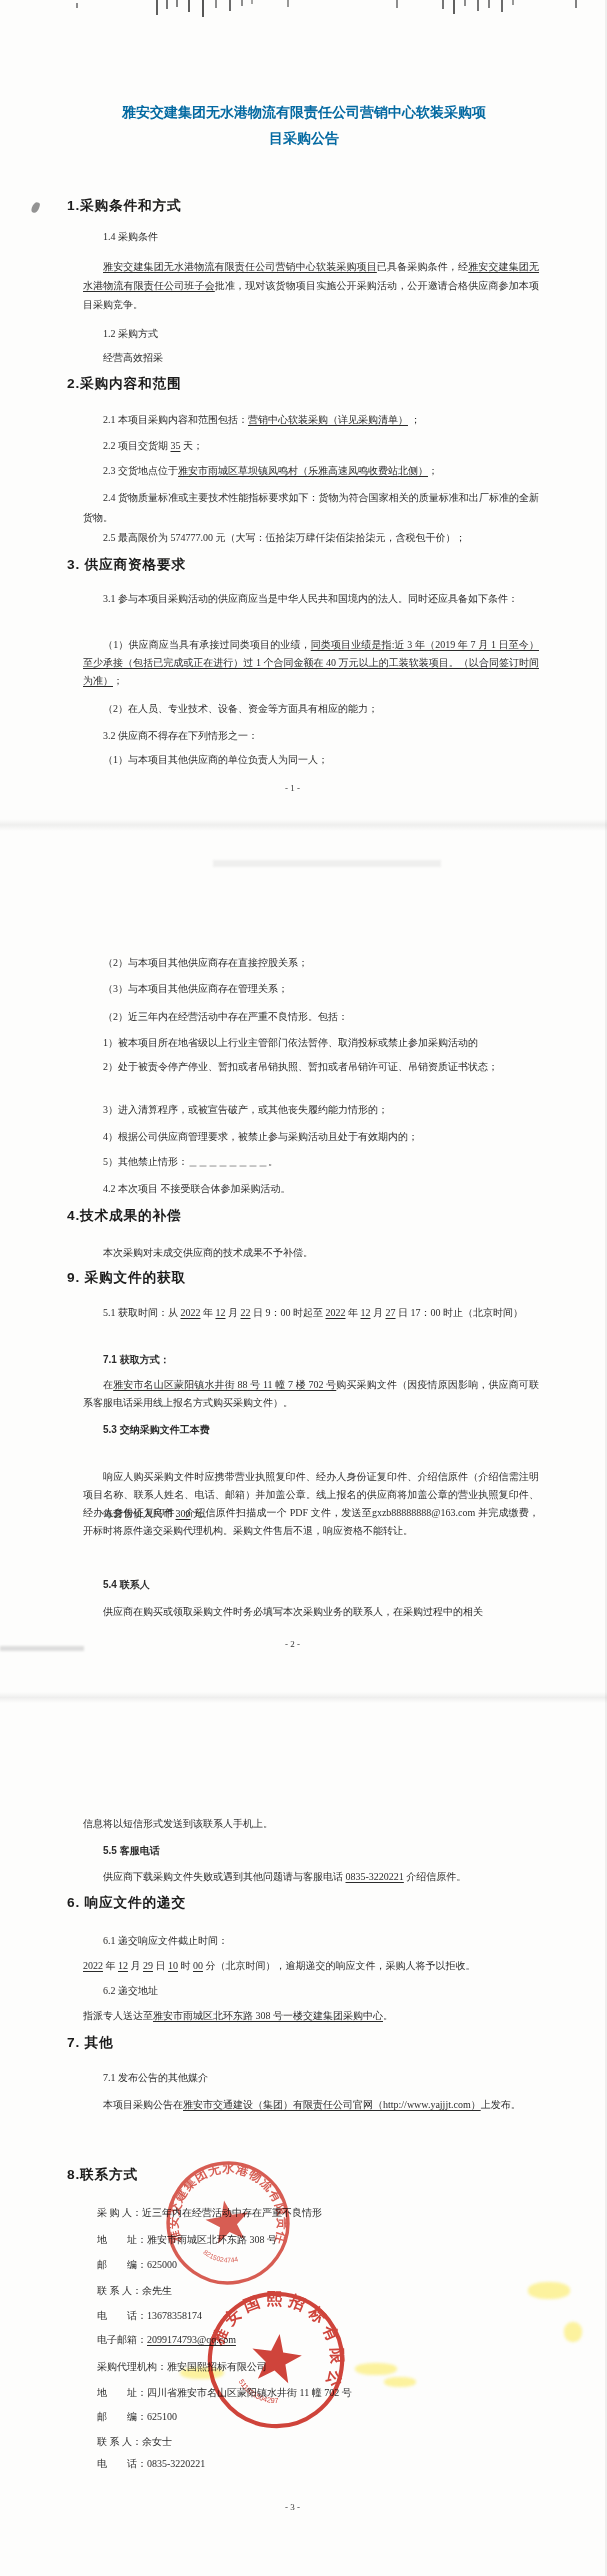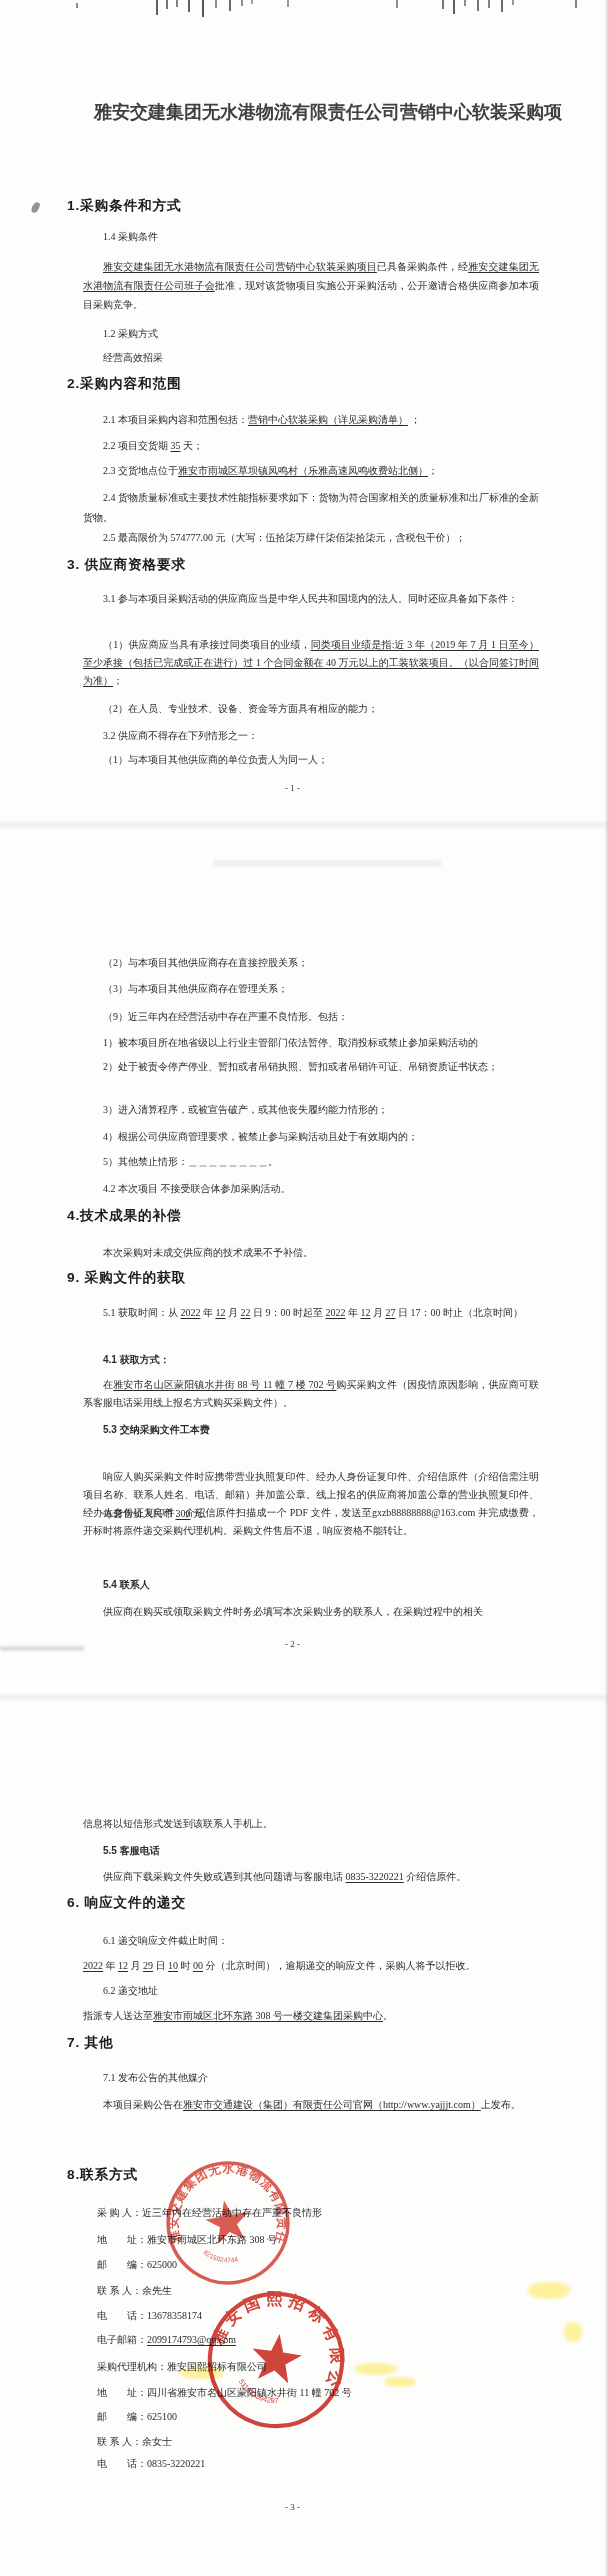--- a/index.html
+++ b/index.html
@@ -9,22 +9,22 @@
     font-family:"Liberation Serif","DejaVu Serif",serif;
     color:#2b2b2b;
   }
   .blk{position:absolute;line-height:19px;font-size:10px;}
   .b{left:83px;width:456px;text-align:justify;}
   .bi{padding-left:20px;}          
   .pi{text-indent:20px;}           
   .h{left:67px;width:494px;font-family:"Liberation Sans","DejaVu Sans",sans-serif;
      font-weight:bold;font-size:13.7px;letter-spacing:0.8px;color:#1c1c1c;}
   .sh{font-family:"Liberation Sans","DejaVu Sans",sans-serif;font-weight:600;font-size:10px;}
-  .ttl{left:46px;width:516px;text-align:right;font-family:"Liberation Sans","DejaVu Sans",sans-serif;
-       font-weight:bold;font-size:18px;line-height:26px;color:#404040;}
+  .ttl{left:46px;width:516px;text-align:center;font-family:"Liberation Sans","DejaVu Sans",sans-serif;
+       font-weight:bold;font-size:14px;line-height:26px;color:#0369a1;}
   .ct{left:97px;width:440px;}
   .pn{left:266px;width:53px;text-align:center;font-size:9px;color:#333;}
   .u{text-decoration:underline;text-underline-offset:2.3px;}
   .stamp{position:absolute;opacity:.82;mix-blend-mode:multiply;}
   .nz{position:absolute;background:#1d1d1d;}
   .band{position:absolute;left:0;width:608px;background:linear-gradient(180deg,rgba(160,160,160,0),rgba(150,150,150,.14),rgba(160,160,160,0));}
   .hl{position:absolute;background:rgba(252,233,80,.55);border-radius:45%;filter:blur(1.5px);}
   .smudge{position:absolute;background:#5a5a5a;opacity:.65;border-radius:60% 30% 55% 40%;transform:rotate(18deg);}
   .edge{position:absolute;top:0;right:0;width:3px;height:2576px;background:rgba(120,120,120,.10);}
   .streak{position:absolute;background:rgba(140,140,140,.28);filter:blur(0.8px);}
@@ -63,20 +63,21 @@
 <div class="streak" style="left:0;top:1646px;width:84px;height:4.6px;"></div>
 
 <div class="hl" style="left:180px;top:2367px;width:44px;height:12px;"></div>
 <div class="hl" style="left:355px;top:2363px;width:42px;height:12px;"></div>
 <div class="hl" style="left:384px;top:2377px;width:32px;height:10px;"></div>
 <div class="hl" style="left:528px;top:2282px;width:42px;height:16.7px;"></div>
 <div class="hl" style="left:564px;top:2322px;width:18px;height:20px;"></div>
 
 <div class="blk ttl" style="top:99px">
   <span style="display:block">雅安交建集团无水港物流有限责任公司营销中心软装采购项</span>
+  <span style="display:block">目采购公告</span>
 </div>
 
 <div class="blk h" style="top:196px">1.采购条件和方式</div>
 <div class="blk b bi" style="top:227px">1.4  采购条件</div>
 <div class="blk b pi" style="top:257px">
   <span class="u">雅安交建集团无水港物流有限责任公司营销中心软装采购项目</span><span>已具备采购条件，经</span><span class="u">雅安交建集团无水港物流有限责任公司班子会</span><span>批准，现对该货物项目实施公开采购活动，公开邀请合格供应商参加本项目采购竞争。</span>
 </div>
 <div class="blk b bi" style="top:324px">1.2 采购方式</div>
 <div class="blk b bi" style="top:348px">经营高效招采</div>
 
@@ -98,38 +99,38 @@
 <div class="blk b pi" style="top:636px;line-height:18px">
   <span>（1）供应商应当具有承接过同类项目的业绩，</span><span class="u">同类项目业绩是指:近 3 年（2019 年 7 月 1 日至今）至少承接（包括已完成或正在进行）过 1 个合同金额在 40 万元以上的工装软装项目。（以合同签订时间为准）</span><span>；</span>
 </div>
 <div class="blk b bi" style="top:699px">（2）在人员、专业技术、设备、资金等方面具有相应的能力；</div>
 <div class="blk b bi" style="top:726px">3.2 供应商不得存在下列情形之一：</div>
 <div class="blk b bi" style="top:750px">（1）与本项目其他供应商的单位负责人为同一人；</div>
 <div class="blk pn" style="top:779px">- 1 -</div>
 
 <div class="blk b bi" style="top:953px">（2）与本项目其他供应商存在直接控股关系；</div>
 <div class="blk b bi" style="top:979px">（3）与本项目其他供应商存在管理关系；</div>
-<div class="blk b bi" style="top:1007px">（9）近三年内在经营活动中存在严重不良情形。包括：</div>
+<div class="blk b bi" style="top:1007px">（2）近三年内在经营活动中存在严重不良情形。包括：</div>
 <div class="blk b bi" style="top:1033px">1）被本项目所在地省级以上行业主管部门依法暂停、取消投标或禁止参加采购活动的</div>
 <div class="blk b pi" style="top:1058px;line-height:18px">2）处于被责令停产停业、暂扣或者吊销执照、暂扣或者吊销许可证、吊销资质证书状态；</div>
 <div class="blk b bi" style="top:1100px">3）进入清算程序，或被宣告破产，或其他丧失履约能力情形的；</div>
 <div class="blk b bi" style="top:1127px">4）根据公司供应商管理要求，被禁止参与采购活动且处于有效期内的；</div>
 <div class="blk b bi" style="top:1152px">
   <span>5）其他禁止情形：</span><span>＿＿＿＿＿＿＿＿</span><span>。</span>
 </div>
 <div class="blk b bi" style="top:1179px">4.2 本次项目 不接受联合体参加采购活动。</div>
 
 <div class="blk h" style="top:1206px">4.技术成果的补偿</div>
 <div class="blk b bi" style="top:1243px">本次采购对未成交供应商的技术成果不予补偿。</div>
 
 <div class="blk h" style="top:1268px">9. 采购文件的获取</div>
 <div class="blk b pi" style="top:1304px;line-height:17.5px">
   <span>5.1 获取时间：从 </span><span class="u">2022</span><span> 年 </span><span class="u">12</span><span> 月 </span><span class="u">22</span><span> 日 9：00 时起至 </span><span class="u">2022</span><span> 年 </span><span class="u">12</span><span> 月 </span><span class="u">27</span><span> 日 17：00 时止（北京时间）</span>
 </div>
-<div class="blk b bi sh" style="top:1350px">4.1  获取方式：</div>
+<div class="blk b bi sh" style="top:1350px">7.1  获取方式：</div>
 <div class="blk b pi" style="top:1376px;line-height:18px">
   <span>在</span><span class="u">雅安市名山区蒙阳镇水井街 88 号 11 幢 7 楼 702 号</span><span>购买采购文件（因疫情原因影响，供应商可联系客服电话采用线上报名方式购买采购文件）。</span>
 </div>
 <div class="blk b bi sh" style="top:1420px">5.3 交纳采购文件工本费</div>
 <div class="blk b bi" style="top:1504px">
   <span>每套售价人民币 </span><span class="u">300</span><span> 元。</span>
 </div>
 <div class="blk b pi" style="top:1468px;line-height:18px">响应人购买采购文件时应携带营业执照复印件、经办人身份证复印件、介绍信原件（介绍信需注明项目名称、联系人姓名、电话、邮箱）并加盖公章。线上报名的供应商将加盖公章的营业执照复印件、经办人身份证复印件、介绍信原件扫描成一个 PDF 文件，发送至gxzb88888888@163.com 并完成缴费，开标时将原件递交采购代理机构。采购文件售后不退，响应资格不能转让。</div>
 <div class="blk b bi sh" style="top:1575px">5.4 联系人</div>
 <div class="blk b pi" style="top:1602px">供应商在购买或领取采购文件时务必填写本次采购业务的联系人，在采购过程中的相关</div>

